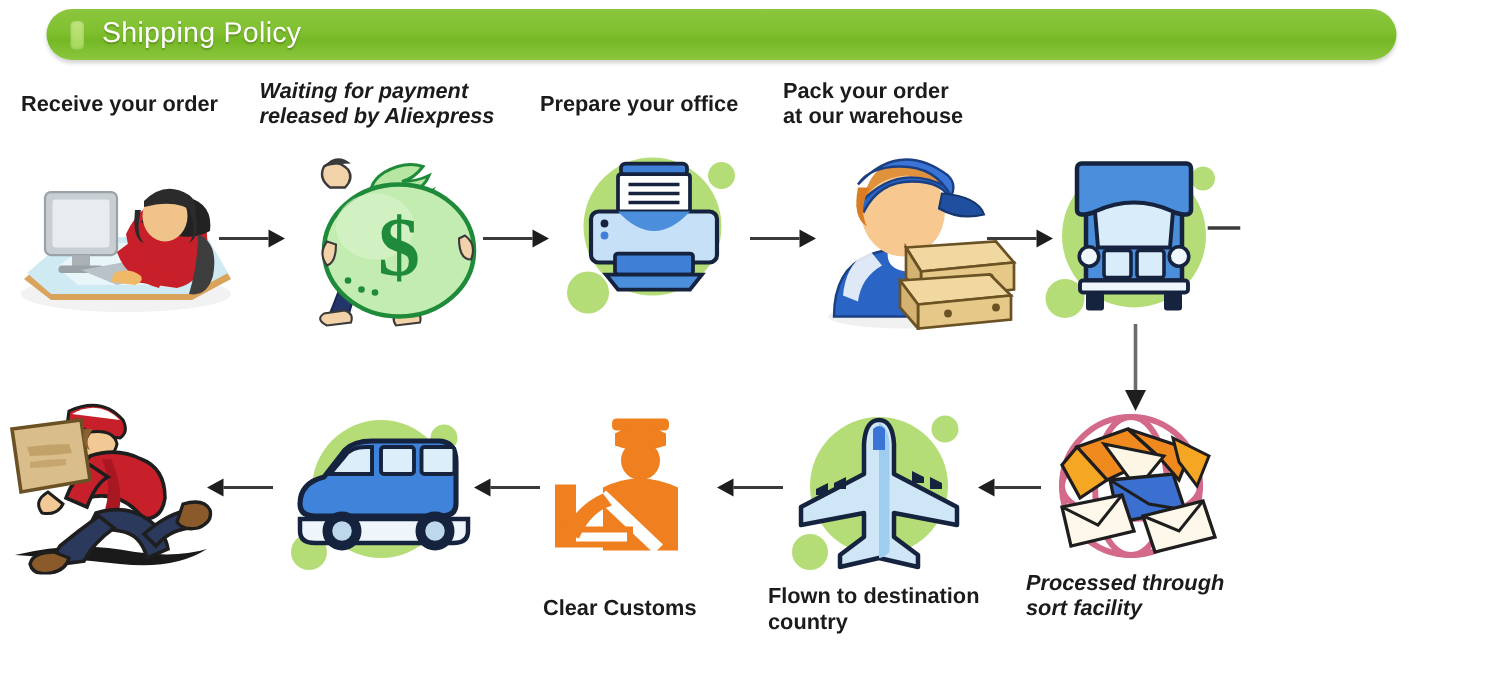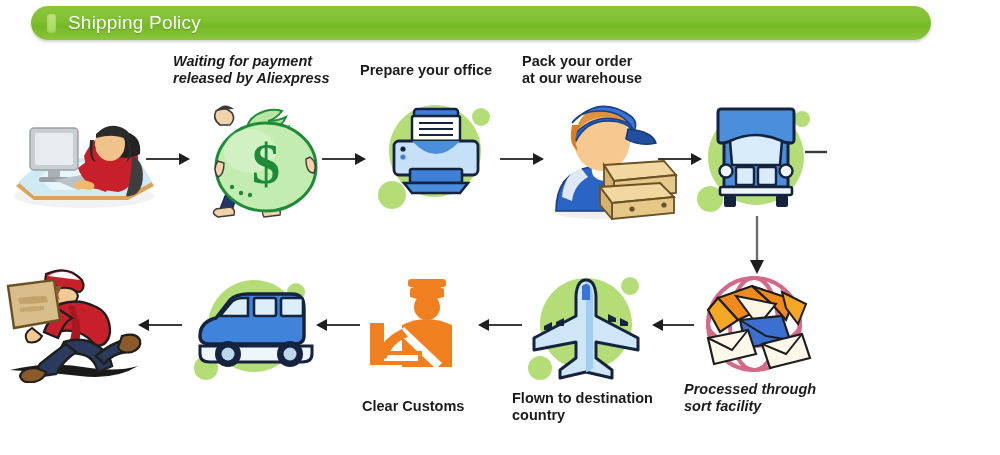--- a/index.html
+++ b/index.html
@@ -49,20 +49,21 @@
 </head>
 <body>
 
 <div id="root">
 
   <div class="header-bar">
     <div class="header-badge"></div>
     <div class="header-title">Shipping Policy</div>
   </div>
 
+  <div class="step-label" style="left:14px;top:62px;width:150px;">Receive your order</div>
   <div class="step-label" style="left:173px;top:53px;width:170px;font-style:italic;">Waiting for payment
 released by Aliexpress</div>
   <div class="step-label" style="left:360px;top:62px;width:150px;">Prepare your office</div>
   <div class="step-label" style="left:522px;top:53px;width:160px;">Pack your order
 at our warehouse</div>
 
   <div class="icon-box" style="left:8px;top:100px;">
     <svg width="150" height="115" viewBox="0 0 150 115">
       <ellipse cx="76" cy="96" rx="70" ry="12" fill="#f2f2f2"></ellipse>
       <path d="M8 86 L36 62 L132 62 L146 86 L120 100 L26 100 Z" fill="#d9a35c"></path>

